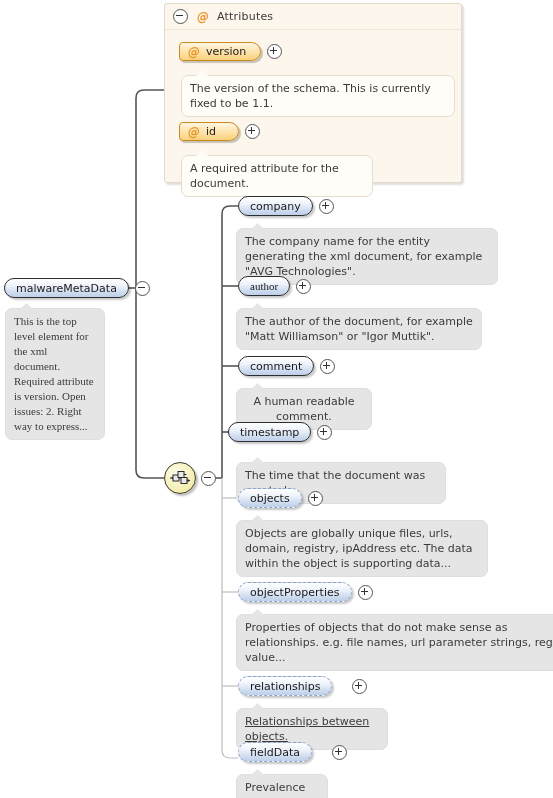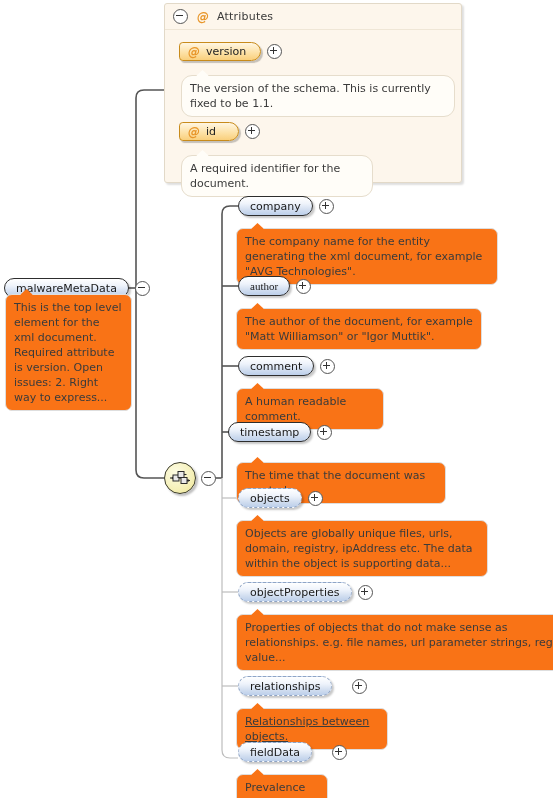--- a/index.html
+++ b/index.html
@@ -119,33 +119,32 @@
     background: linear-gradient(to bottom, #fff6e2 0%, #fde2a8 55%, #f9cf7c 100%);
     box-shadow: 2px 2px 1px rgba(0,0,0,0.22);
     box-sizing: border-box;
     font-size: 11px;
     color: #222;
   }
 
   
   .bubble {
     position: absolute;
-    background: #f97316;
+    background: #e5e5e5;
     border: 1px solid #dedede;
     border-radius: 7px;
     padding: 5px 8px 5px 8px;
     box-sizing: border-box;
     font-size: 11px;
     line-height: 15px;
     color: #3b3b3b;
   }
   .bubble.on-cream {
     background: #fffdf8;
     border-color: #e6ddcc;
-    border-radius: 11px;
   }
   .bubble::before {
     content: "";
     position: absolute;
     top: -6px;
     left: 14px;
     width: 11px;
     height: 6px;
     background: inherit;
     border-left: 1px solid #dedede;
@@ -250,30 +249,30 @@
     </div>
     <div class="bubble on-cream" style="left:16px; top:71px; width:274px;">The version of the schema. This is currently fixed to be 1.1.</div>
 
     <div class="attr-row" style="left:14px; top:118px;">
       <span class="attr-pill" style="padding-right:22px;">
         <span class="at-sign">@</span>
         <span>id</span>
       </span>
       <span class="toggle plus"></span>
     </div>
-    <div class="bubble on-cream" style="left:16px; top:151px; width:192px;">A required identifier for the document.</div>
+    <div class="bubble on-cream" style="left:16px; top:151px; width:192px;">A required attribute for the document.</div>
   </div>
 
   <div class="el-row" style="left:4px; top:278px;">
     <span class="el-pill root">
       <span>malwareMetaData</span>
     </span>
     <span class="toggle"></span>
   </div>
-  <div class="bubble" style="left:5px; top:294px; width:127px;">This is the top level element for the xml document. Required attribute is version. Open issues: 2. Right way to express...</div>
+  <div class="bubble" style="left:5px; top:308px; width:100px;font-family:Liberation Serif, serif;">This is the top level element for the xml document. Required attribute is version. Open issues: 2. Right way to express...</div>
 
   <div class="seq-row" style="left:164px; top:462px;">
     <span class="seq-circle">
       <svg width="22" height="16" viewBox="0 0 22 16">
         <path d="M1 8 H4" stroke="#2a2a2a" stroke-width="1.1" fill="none"></path>
         <path d="M4.5 6 L2.5 8 L4.5 10 Z" fill="#2a2a2a"></path>
         <rect x="4" y="5" width="6" height="6" fill="#e9e9e9" stroke="#2a2a2a" stroke-width="1"></rect>
         <path d="M10 8 H12.5" stroke="#2a2a2a" stroke-width="1.1" fill="none"></path>
         <rect x="9" y="1.5" width="6" height="6" fill="#e9e9e9" stroke="#2a2a2a" stroke-width="1"></rect>
         <rect x="12" y="7.5" width="6" height="6" fill="#e9e9e9" stroke="#2a2a2a" stroke-width="1"></rect>
@@ -300,21 +299,21 @@
     <span class="toggle plus"></span>
   </div>
   <div class="bubble" style="left:236px; top:308px; width:246px;">The author of the document, for example "Matt Williamson" or "Igor Muttik".</div>
 
   <div class="el-row" style="left:238px; top:356px;">
     <span class="el-pill required">
       <span>comment</span>
     </span>
     <span class="toggle plus"></span>
   </div>
-  <div class="bubble" style="left:236px; top:388px; width:148px;">A human readable comment.</div>
+  <div class="bubble" style="left:236px; top:388px; width:136px;text-align:center;">A human readable comment.</div>
 
   <div class="el-row" style="left:228px; top:422px;">
     <span class="el-pill required">
       <span>timestamp</span>
     </span>
     <span class="toggle plus"></span>
   </div>
   <div class="bubble" style="left:236px; top:454px; width:210px;margin-top:8px;">The time that the document was created.</div>
 
   <div class="el-row" style="left:238px; top:488px;">

